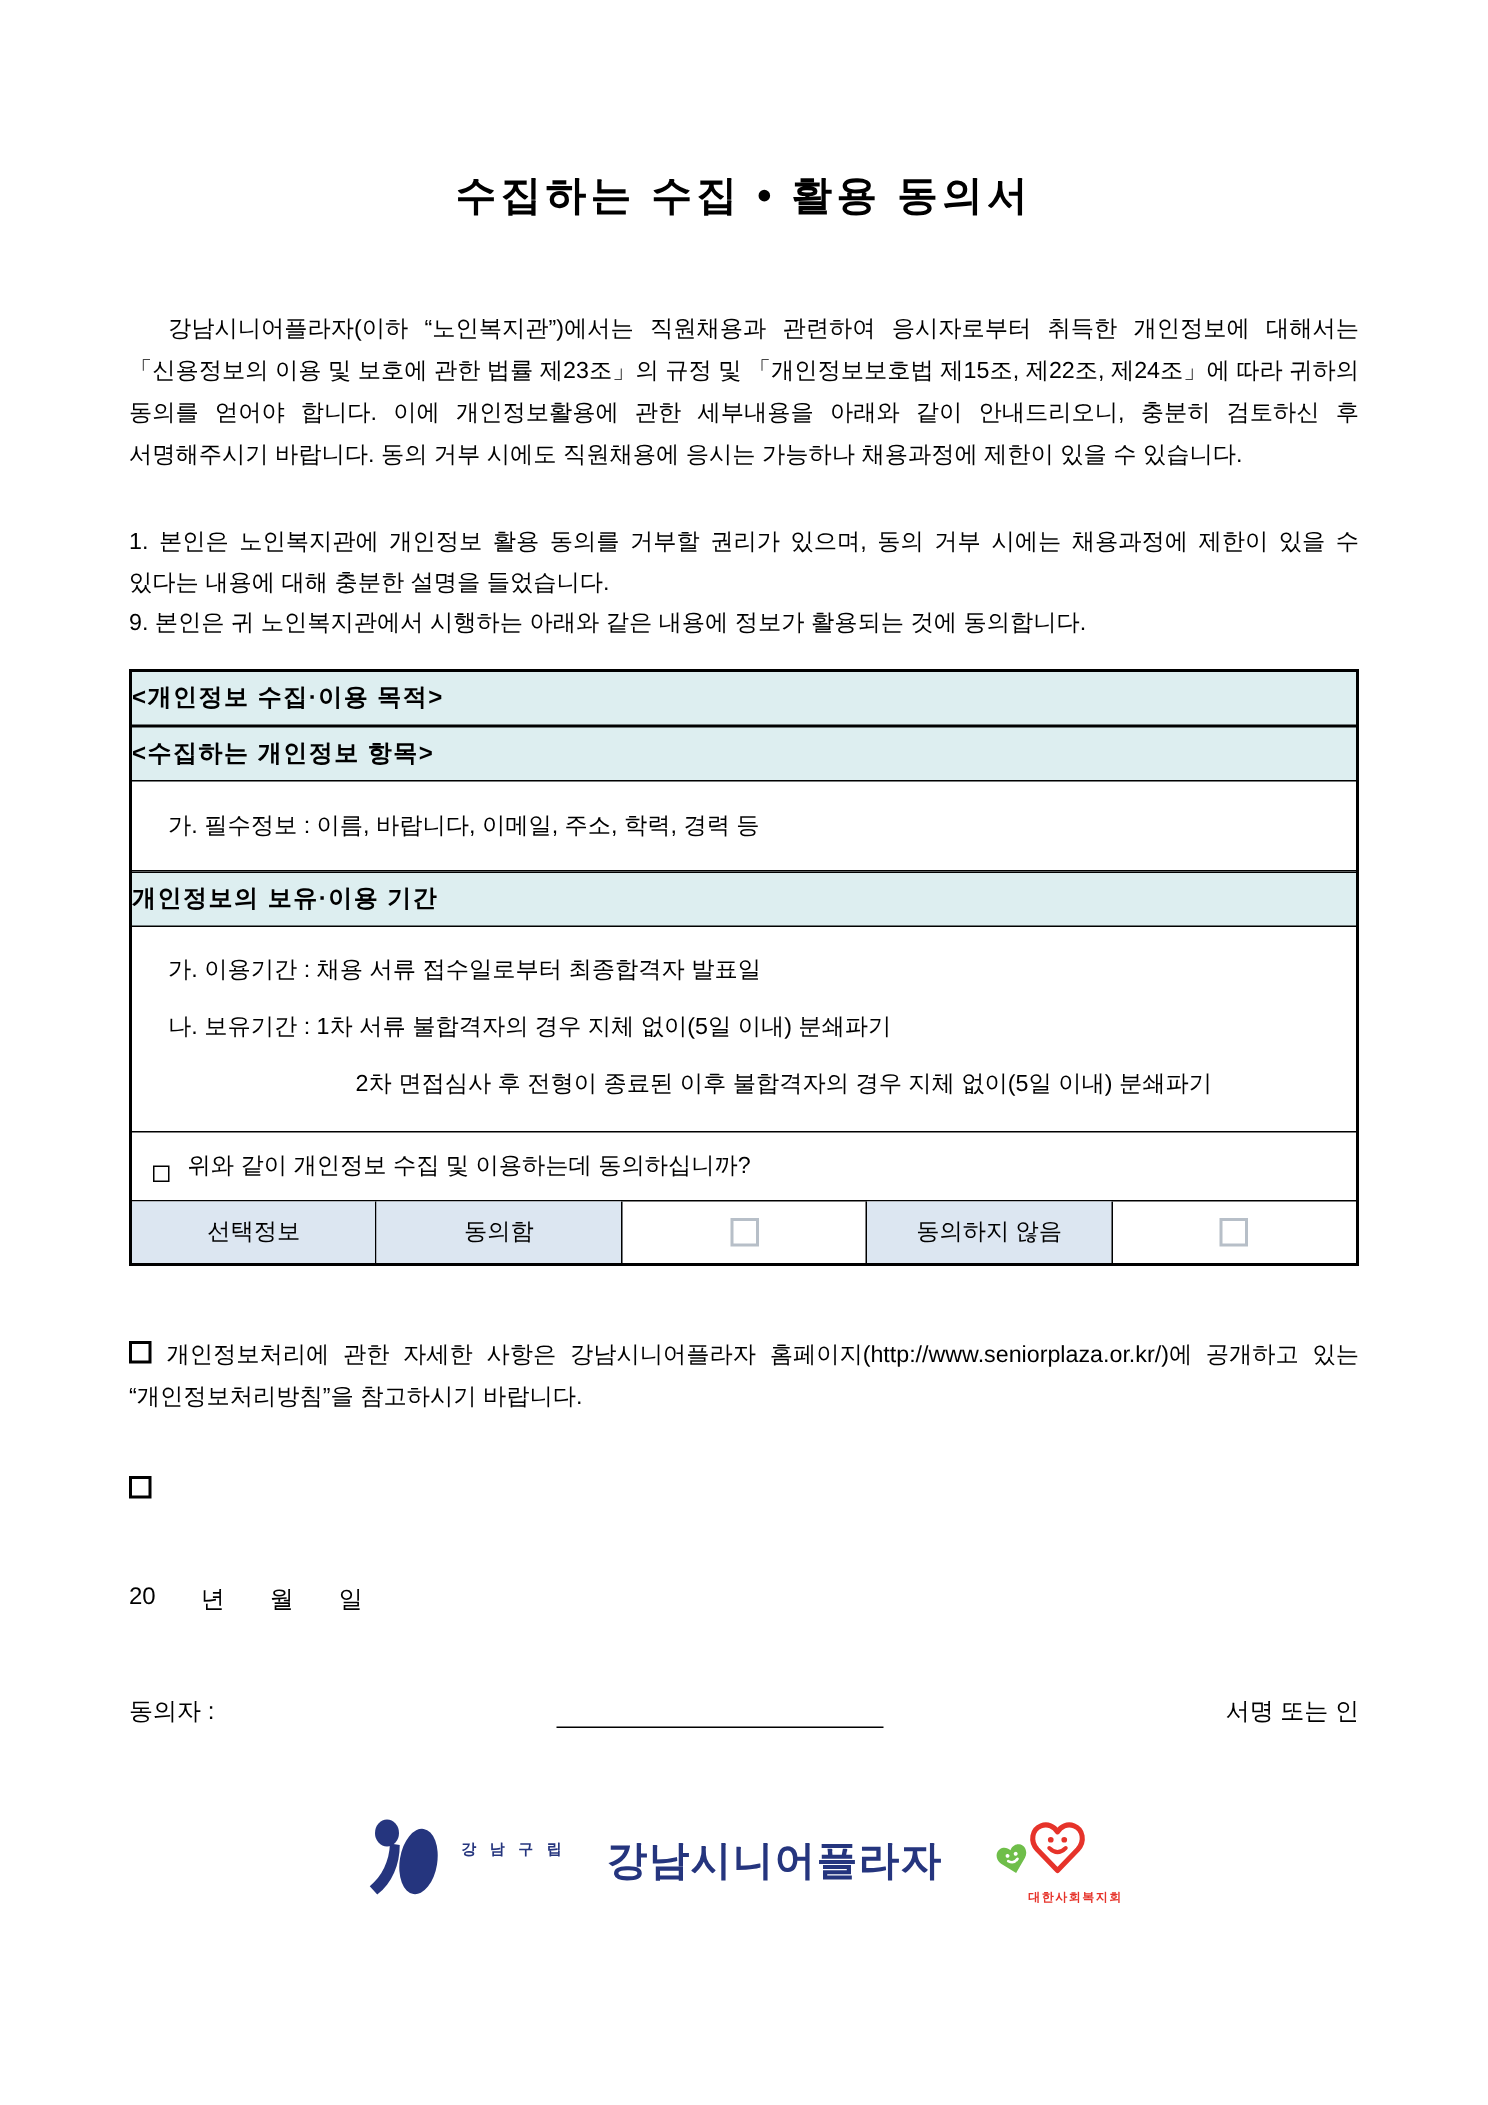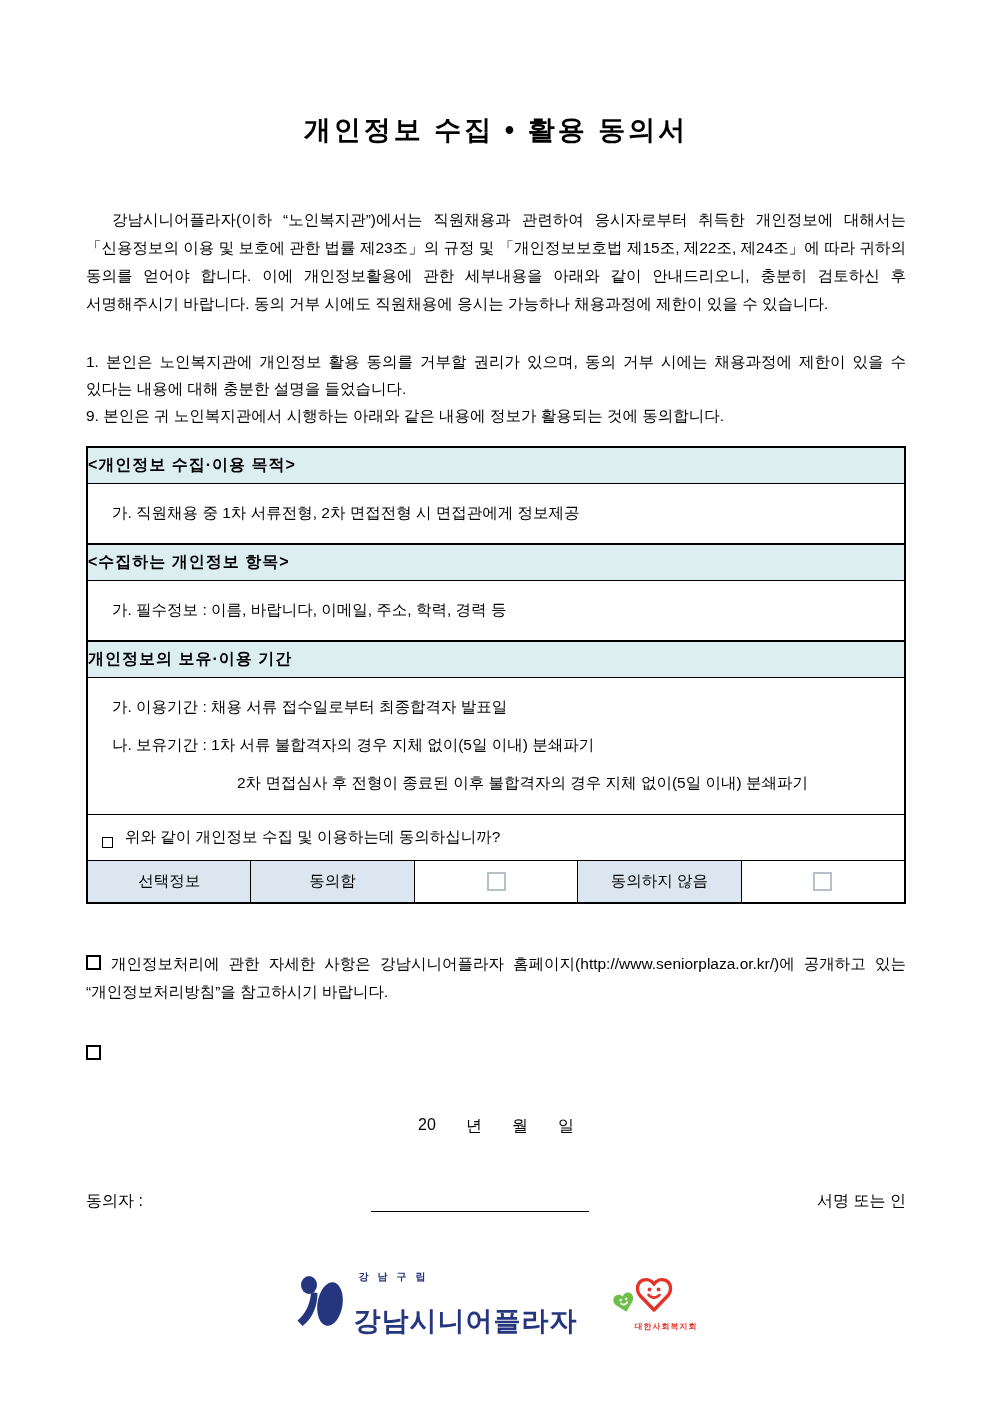--- a/index.html
+++ b/index.html
@@ -62,63 +62,62 @@
 
   .note { margin-top:46px; }
   .note + .note { margin-top:34px; }
   .note-box {
     display:inline-block; width:11px; height:11px;
     border:2px solid #000; margin-right:10px;
     transform:translateY(1px);
   }
 
   .date-line {
-    margin-top:48px; display:flex; justify-content:center;
+    margin-top:48px; display:flex; justify-content:flex-start;
     gap:30px; font-size:16px;
   }
   .sign-line {
     margin-top:54px; display:flex; justify-content:space-between;
     align-items:flex-end; gap:8px; font-size:16px;
   }
   .sign-underline {
     display:inline-block; width:218px; height:20px;
     border-bottom:1.5px solid #000;
   }
 
   .logo-row {
     margin-top:58px; display:flex; justify-content:center;
     align-items:center; gap:9px;
   }
-  .logo-text { display:flex; flex-direction:column;gap:21px; }
+  .logo-text { display:flex; flex-direction:row;gap:21px; }
   .logo-district {
     font-size:10px; font-weight:bold; letter-spacing:9px;
     color:var(--navy,#25357e); margin:0 0 2px 5px;
   }
   .logo-name {
     font-size:27px; font-weight:bold; letter-spacing:1px;
     color:var(--navy,#25357e); line-height:1.05;
   }
   .logo-right { display:flex; flex-direction:column; align-items:center; margin-left:4px; }
   .logo-org { font-size:8px; color:var(--red,#e6332a); letter-spacing:1px; margin-top:1px; font-weight:bold;padding-left:44px; }
 </style>
 </head>
 <body>
 
 <div class="page">
 
-  <h1 class="title">개인정보 수집 • 활용 동의서</h1>
+  <h1 class="title">수집하는 수집 • 활용 동의서</h1>
 
   <p class="para intro">강남시니어플라자(이하 “노인복지관”)에서는 직원채용과 관련하여 응시자로부터 취득한 개인정보에 대해서는 「신용정보의 이용 및 보호에 관한 법률 제23조」의 규정 및 「개인정보보호법 제15조, 제22조, 제24조」에 따라 귀하의 동의를 얻어야 합니다. 이에 개인정보활용에 관한 세부내용을 아래와 같이 안내드리오니, 충분히 검토하신 후 서명해주시기 바랍니다. 동의 거부 시에도 직원채용에 응시는 가능하나 채용과정에 제한이 있을 수 있습니다.</p>
 
   <p class="para list-item">1. 본인은 노인복지관에 개인정보 활용 동의를 거부할 권리가 있으며, 동의 거부 시에는 채용과정에 제한이 있을 수 있다는 내용에 대해 충분한 설명을 들었습니다.</p>
   <p class="para list-item">9. 본인은 귀 노인복지관에서 시행하는 아래와 같은 내용에 정보가 활용되는 것에 동의합니다.</p>
 
   <div class="consent-table">
     <div class="t-header">&lt;개인정보 수집·이용 목적&gt;</div>
-    <div class="t-cell">가. 직원채용 중 1차 서류전형, 2차 면접전형 시 면접관에게 정보제공</div>
 
     <div class="t-header">&lt;수집하는 개인정보 항목&gt;</div>
     <div class="t-cell">가. 필수정보 : 이름, 바랍니다, 이메일, 주소, 학력, 경력 등</div>
 
     <div class="t-header">개인정보의 보유·이용 기간</div>
     <div class="t-cell multi">
       <div class="line">가. 이용기간 : 채용 서류 접수일로부터 최종합격자 발표일</div>
       <div class="line">나. 보유기간 : 1차 서류 불합격자의 경우 지체 없이(5일 이내) 분쇄파기</div>
       <div class="line cont">2차 면접심사 후 전형이 종료된 이후 불합격자의 경우 지체 없이(5일 이내) 분쇄파기</div>
     </div>

